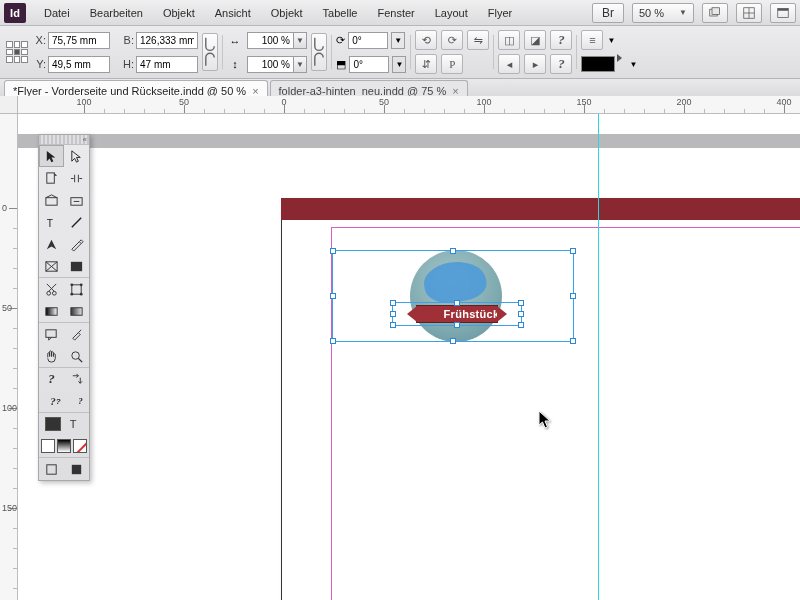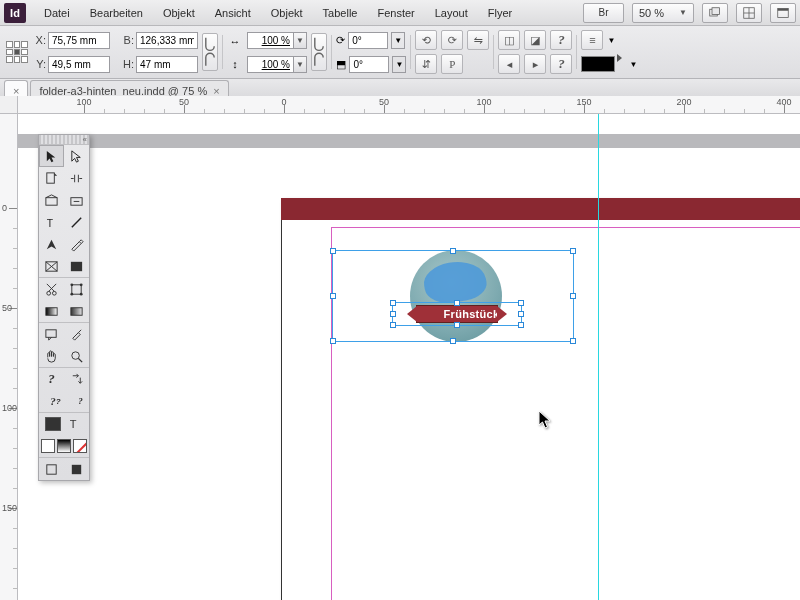--- a/index.html
+++ b/index.html
@@ -4,37 +4,37 @@
 <style>
   * { box-sizing: border-box; margin: 0; padding: 0; font-family: "Segoe UI", Tahoma, sans-serif; font-size: 11px; user-select: none; }
   body { background: #fff; width: 800px; height: 600px; overflow: hidden; position: relative; }
 
   
   .menubar { height: 26px; background: linear-gradient(#efeff0, #dcdcde); display: flex; align-items: center; padding: 0 4px; border-bottom: 1px solid #b8b8bb; gap: 4px; }
   .menubar .logo { width: 22px; height: 20px; background: #3b1f3b; color: #fff; text-align: center; line-height: 20px; font-weight: bold; font-size: 11px; border-radius: 2px; margin-right: 6px; }
   .menubar .mi { padding: 3px 8px; color: #2b2b2b; cursor: default; }
   .menubar .spacer { flex: 1; }
   .menubar .chip, .menubar .zoom, .menubar .winbtn { height: 20px; border: 1px solid #a8a8ac; background: linear-gradient(#fdfdfd,#e6e6e9); border-radius: 2px; display: flex; align-items: center; justify-content: center; padding: 0 6px; margin-left: 4px; color: #333; }
-  .menubar .chip { width: 41px; font-size: 10px; }
+  .menubar .chip { width: 32px; font-size: 12px; }
   .menubar .zoom { width: 62px; justify-content: space-between; }
   .menubar .zoom .tri { font-size: 8px; color: #555; }
   .menubar .winbtn { width: 26px; }
 
   
   .ctrlbar { background: linear-gradient(#ececee,#dedee1); border-bottom: 1px solid #b4b4b8; padding: 3px 6px; }
   .ctrlrow { display: flex; align-items: center; height: 22px; gap: 4px; }
   .field { display: flex; align-items: center; gap: 2px; }
   .field .lab { color: #444; min-width: 14px; text-align: right; }
   .field input { width: 62px; height: 17px; border: 1px solid #9b9ba0; background: #fff; padding: 0 3px; font-size: 10px; }
   .refgrid { width: 22px; height: 22px; display: grid; grid-template-columns: repeat(3,1fr); grid-template-rows: repeat(3,1fr); gap: 1px; margin-right: 4px; }
   .refgrid span { background: #fff; border: 1px solid #888; }
   .refgrid span.sel { background: #555; }
   .iconbtn { width: 22px; height: 20px; border: 1px solid #b4b4b8; background: linear-gradient(#fdfdfd,#e5e5e8); border-radius: 2px; display: flex; align-items: center; justify-content: center; color: #555; cursor: default; }
   .pctbox { display:flex; align-items:center; }
-  .pctbox input { width: 46px; height: 17px; border: 1px solid #9b9ba0; border-right:none; background: #fff; padding:0 3px; font-size:10px; text-align:right;text-decoration:underline; }
+  .pctbox input { width: 46px; height: 17px; border: 1px solid #9b9ba0; border-right:none; background: #fff; padding:0 3px; font-size:10px; text-align:right; }
   .pctbox .dd { width:14px; height:17px; border:1px solid #9b9ba0; background:linear-gradient(#f7f7f8,#dedee1); text-align:center; font-size:8px; line-height:15px; color:#555; }
   .angbox { display:flex; align-items:center; gap:3px; }
   .angbox .val { width:40px; height:17px; border:1px solid #9b9ba0; background:#fff; padding:0 3px; font-size:10px; line-height:15px; }
   .sep { width:1px; height: 34px; background: #c5c5c8; margin: 0 4px; align-self: center; }
 
   .fillstroke { display:flex; align-items:center; gap:4px; }
   .swatch { width:34px; height:16px; position: relative; border:1px solid #888; background:#000; }
   .swatch::after { content:""; position:absolute; right:-8px; top:-3px; border-left:5px solid #555; border-top:4px solid transparent; border-bottom:4px solid transparent; }
 
   
@@ -253,20 +253,21 @@
       <div class="ctrlrow fillstroke">
         <div class="swatch"></div>
         <span style="font-size:8px; margin-left:10px;">▼</span>
       </div>
     </div>
   </div>
 </div>
 
 <div class="doctabs">
   <div class="doctab active">
+    <span>*Flyer - Vorderseite und Rückseite.indd @ 50 %</span>
     <span class="x">×</span>
   </div>
   <div class="doctab">
     <span>folder-a3-hinten_neu.indd @ 75 %</span>
     <span class="x">×</span>
   </div>
 </div>
 
 <div class="workarea">
   <div class="ruler-corner"></div>

